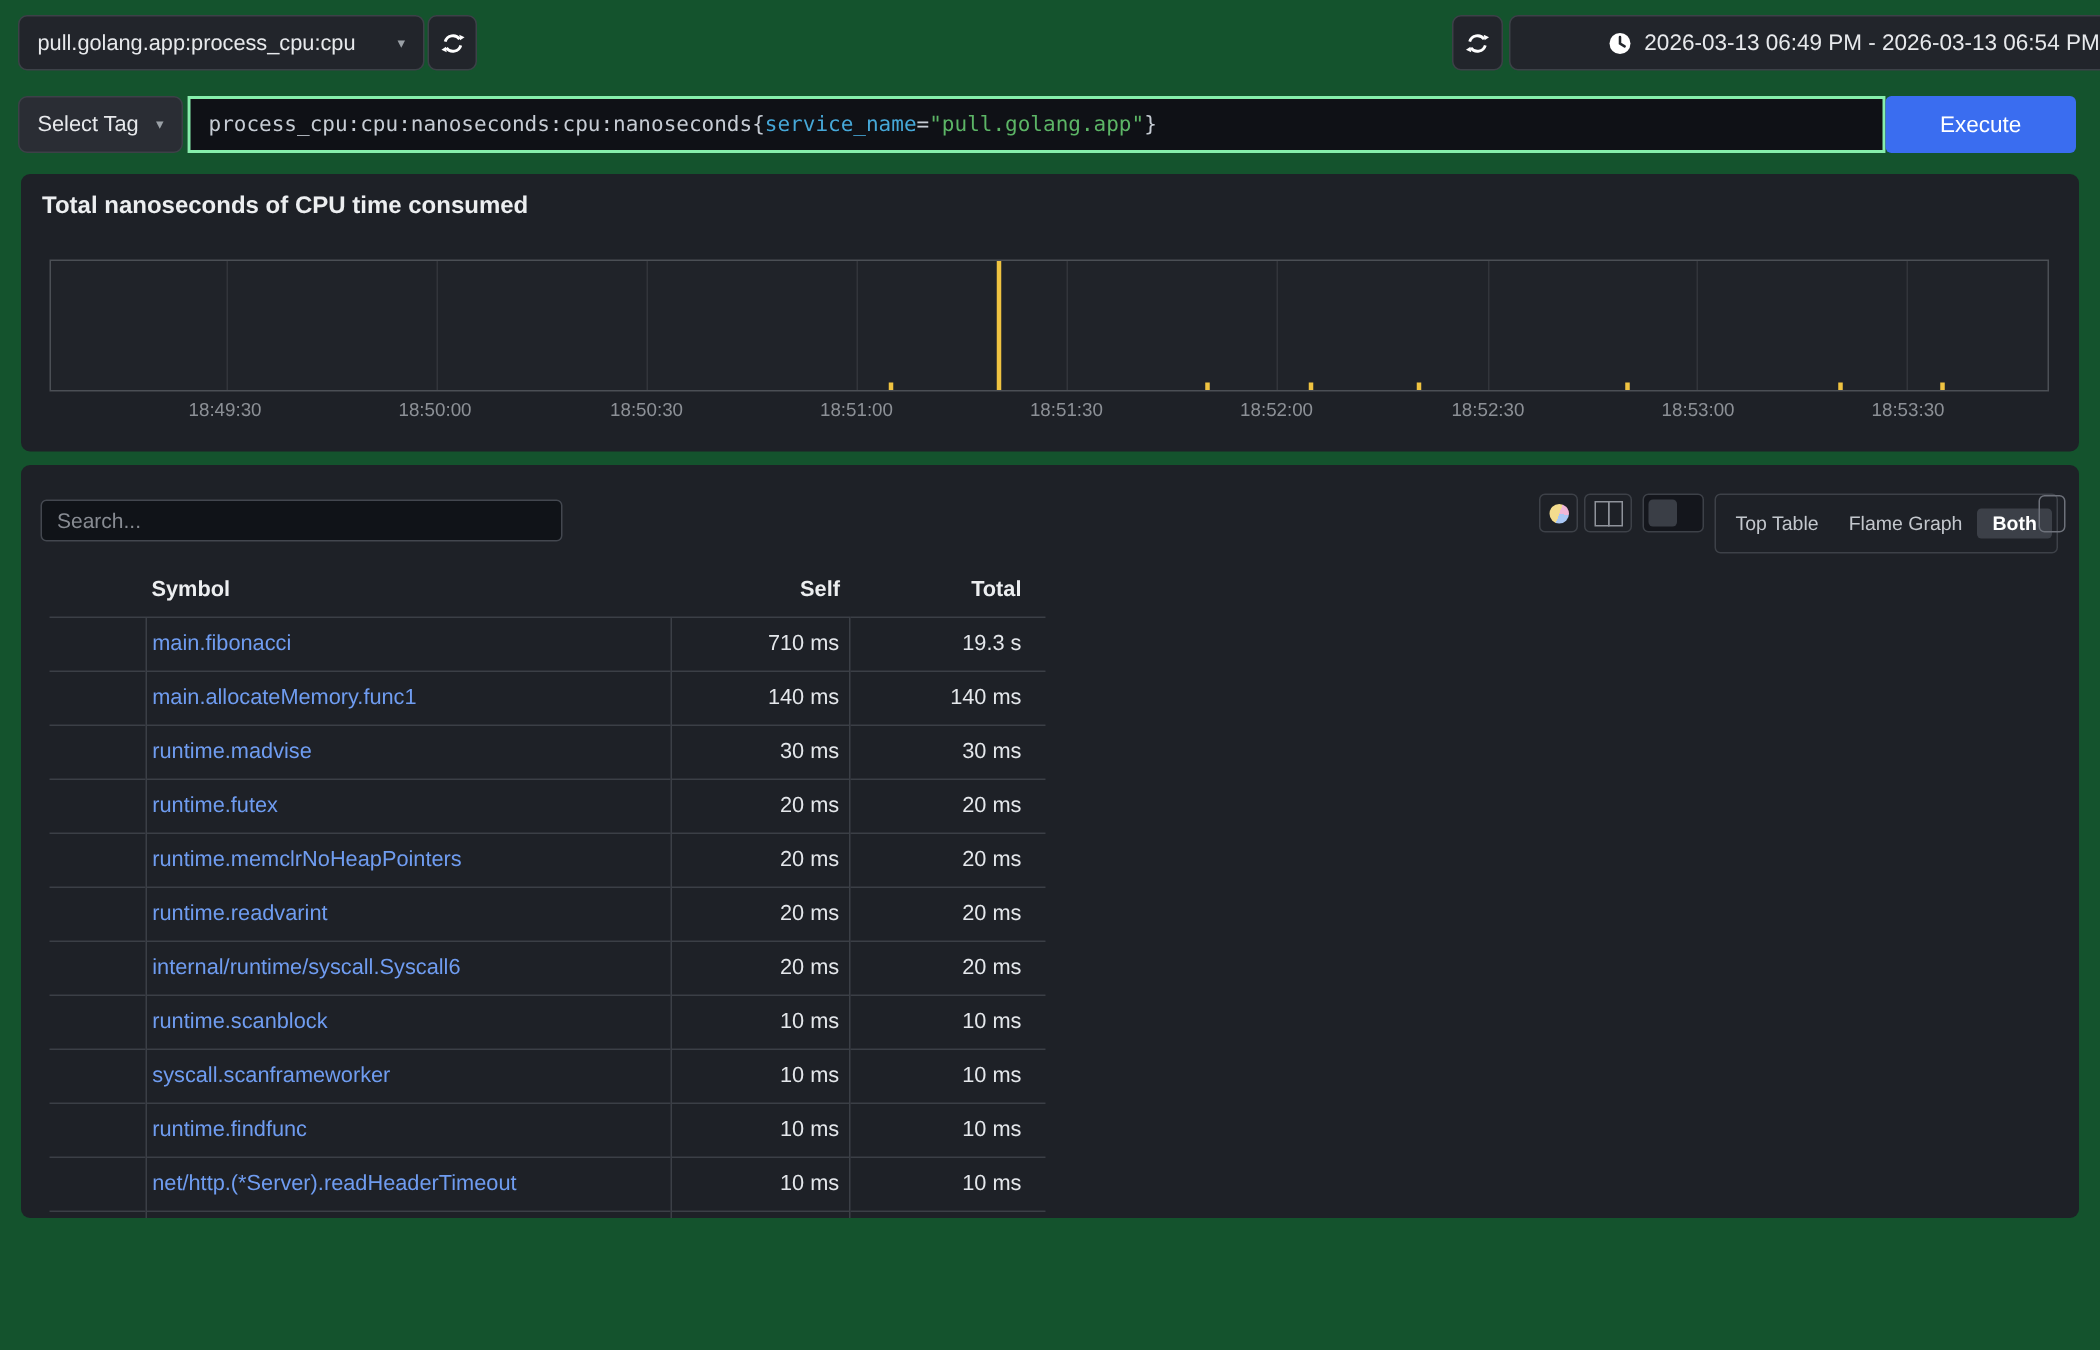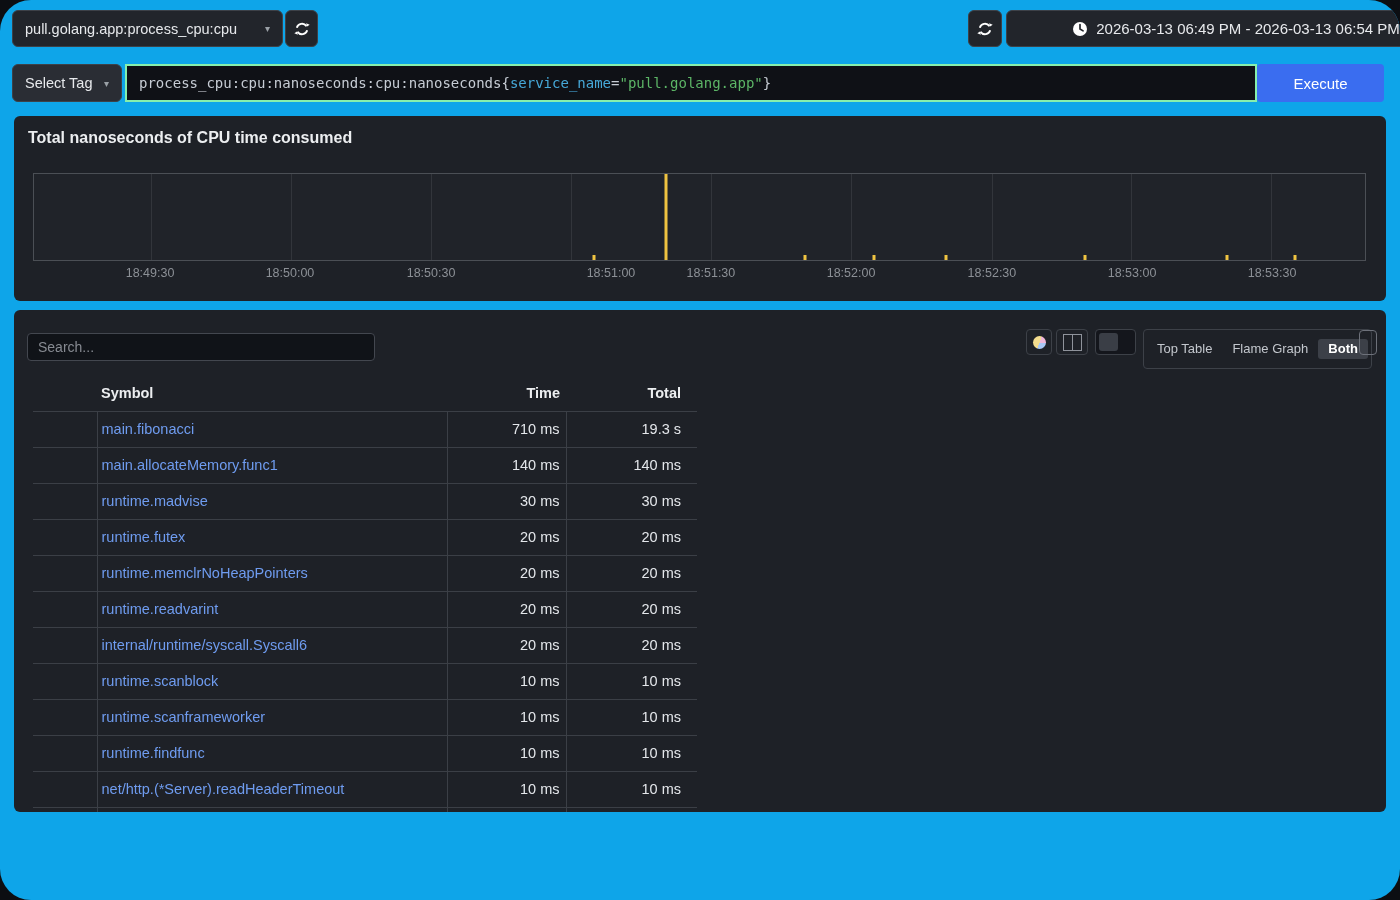--- a/index.html
+++ b/index.html
@@ -1,18 +1,18 @@
 <!DOCTYPE html>
 <html><head>
 <meta charset="utf-8">
 <style>
   * { box-sizing: border-box; margin: 0; padding: 0; }
   html,body { width:1400px; height:900px; }
   body { font-family: "Liberation Sans", sans-serif; background:#0c0e12; }
-  .app { position:relative; width:1400px; height:900px; background:#0ea5e9; overflow:hidden;border-radius:31px; }
+  .app { position:relative; width:1400px; height:900px; background:#14532d; overflow:hidden; }
 
   
   .btn-dark {
     background:#22252b; border:1px solid #3d4148; border-radius:6px;
     color:#e7e9ec; display:inline-flex; align-items:center; gap:8px;
     font-size:14.5px; cursor:pointer;
   }
   .caret { font-size:10px; color:#9aa0a6; }
 
   #app-selector { position:absolute; left:12px; top:10px; width:271px; height:37px; padding:0 12px; justify-content:space-between; }
@@ -164,21 +164,21 @@
         <div class="event-dot" style="left: 68.5%; background: rgb(239, 195, 65);"></div>
         <div class="event-dot" style="left: 79%; background: rgb(239, 195, 65);"></div>
         <div class="event-dot" style="left: 89.6%; background: rgb(239, 195, 65);"></div>
         <div class="event-dot" style="left: 94.75%; background: rgb(239, 195, 65);"></div>
         <div class="sel-line" style="left: 47.5%; background: rgb(239, 195, 65);"></div>
       </div>
     <div id="timeline-axis">
         <div class="axis-label" style="left: 8.78%;">18:49:30</div>
         <div class="axis-label" style="left: 19.28%;">18:50:00</div>
         <div class="axis-label" style="left: 29.86%;">18:50:30</div>
-        <div class="axis-label" style="left: 40.36%; margin-left: 40px;">18:51:00</div>
+        <div class="axis-label" style="left: 40.36%;">18:51:00</div>
         <div class="axis-label" style="left: 50.86%;">18:51:30</div>
         <div class="axis-label" style="left: 61.37%;">18:52:00</div>
         <div class="axis-label" style="left: 71.94%;">18:52:30</div>
         <div class="axis-label" style="left: 82.45%;">18:53:00</div>
         <div class="axis-label" style="left: 92.95%;">18:53:30</div>
       </div>
   </div>
 
   <div class="panel" id="profile-panel">
 
@@ -210,21 +210,21 @@
       <colgroup>
         <col style="width:64px">
           <col style="width:350px">
           <col style="width:119px">
           <col style="width:131px">
       </colgroup>
       <thead>
         <tr>
           <th class="c0"></th>
           <th class="c1">Symbol</th>
-          <th class="c2">Time</th>
+          <th class="c2">Self</th>
           <th class="c3">Total</th>
         </tr>
       </thead>
       <tbody>
           <tr>
             <td class="c0"></td>
             <td class="c1"><a class="symbol-link">main.fibonacci</a></td>
             <td class="c2">710 ms</td>
             <td class="c3">19.3 s</td>
           </tr>
@@ -265,21 +265,21 @@
             <td class="c3">20 ms</td>
           </tr>
           <tr>
             <td class="c0"></td>
             <td class="c1"><a class="symbol-link">runtime.scanblock</a></td>
             <td class="c2">10 ms</td>
             <td class="c3">10 ms</td>
           </tr>
           <tr>
             <td class="c0"></td>
-            <td class="c1"><a class="symbol-link">runtime.scanframeworker</a></td>
+            <td class="c1"><a class="symbol-link">syscall.scanframeworker</a></td>
             <td class="c2">10 ms</td>
             <td class="c3">10 ms</td>
           </tr>
           <tr>
             <td class="c0"></td>
             <td class="c1"><a class="symbol-link">runtime.findfunc</a></td>
             <td class="c2">10 ms</td>
             <td class="c3">10 ms</td>
           </tr>
           <tr>

